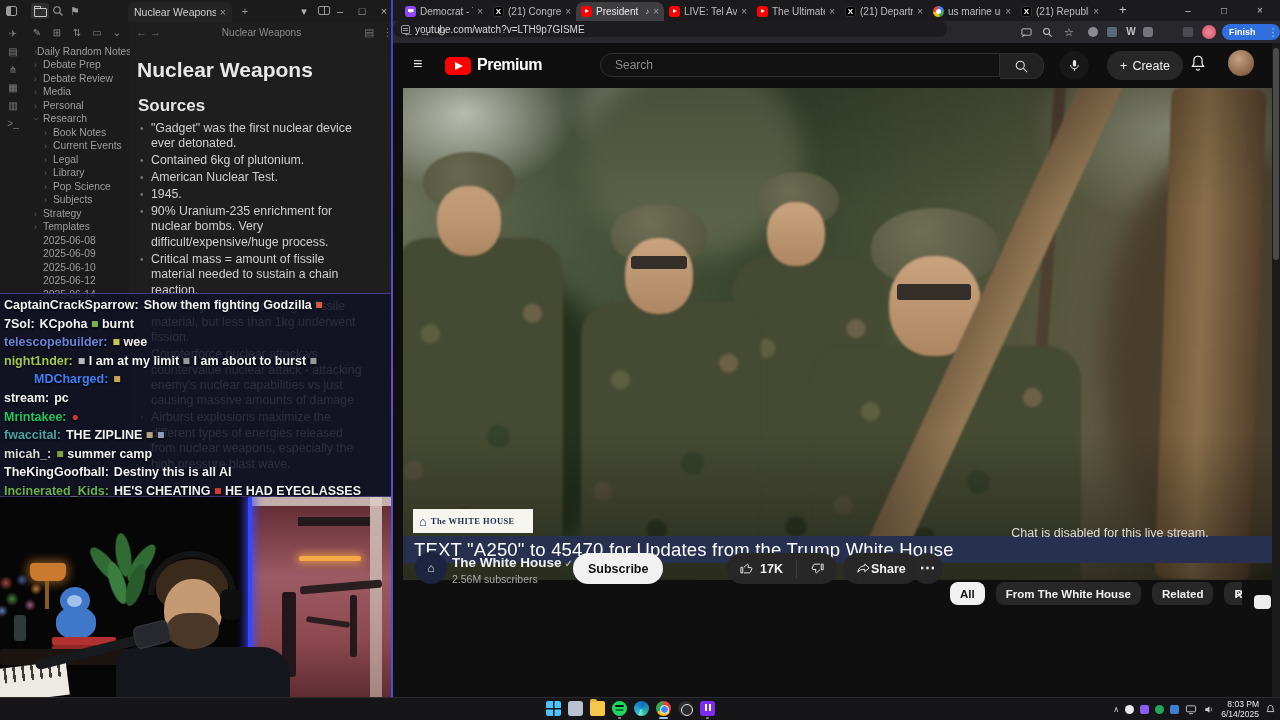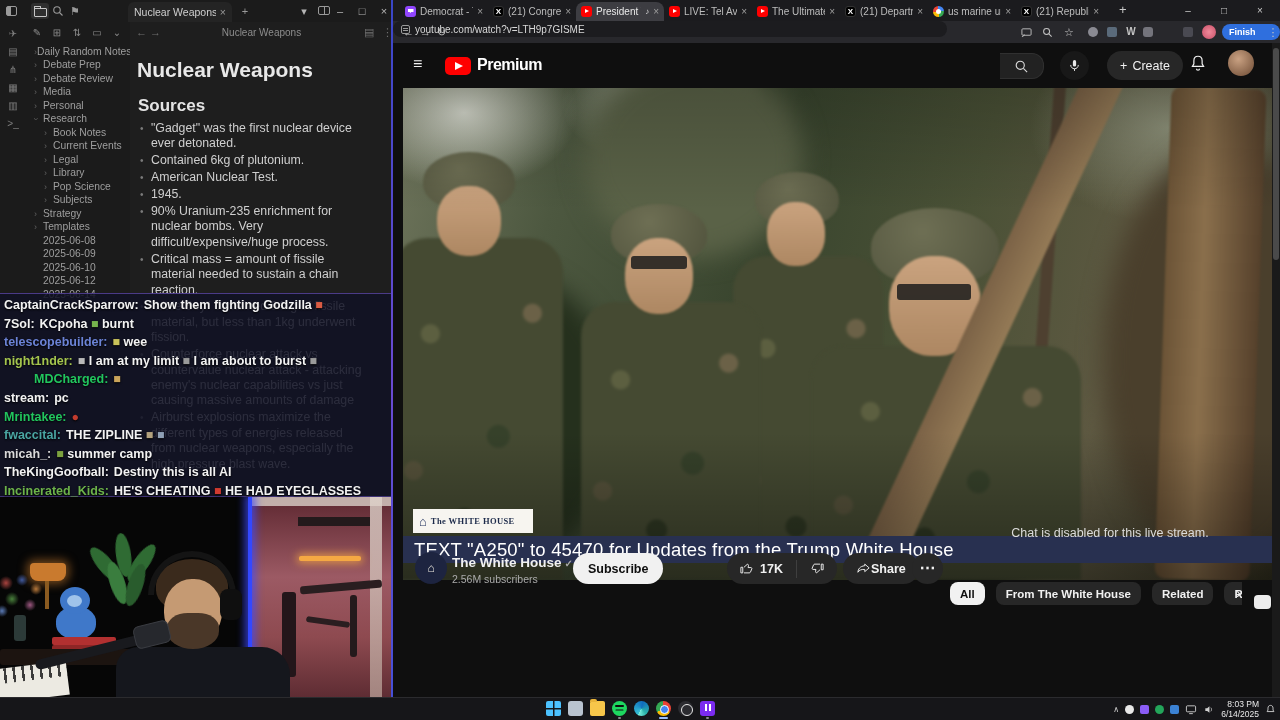--- a/index.html
+++ b/index.html
@@ -378,21 +378,21 @@
     </div><div style="display: contents;">
       <div class="chat-msg">
         <span class="chat-user" style="color: rgb(107, 131, 214);">telescopebuilder:</span><span><div style="display: contents;"><span class="seg" style="color: rgb(201, 194, 90);">■</span></div><div style="display: contents;"><span class="seg" style="color: rgb(242, 242, 242);"> wee</span></div></span>
       </div>
     </div><div style="display: contents;">
       <div class="chat-msg">
         <span class="chat-user" style="color: rgb(164, 197, 78);">night1nder:</span><span><div style="display: contents;"><span class="seg" style="color: rgb(185, 185, 185);">■ </span></div><div style="display: contents;"><span class="seg" style="color: rgb(242, 242, 242);">I am at my limit </span></div><div style="display: contents;"><span class="seg" style="color: rgb(154, 154, 154);">■</span></div><div style="display: contents;"><span class="seg" style="color: rgb(242, 242, 242);"> I am about to burst </span></div><div style="display: contents;"><span class="seg" style="color: rgb(154, 154, 154);">■</span></div></span>
       </div>
     </div><div style="display: contents;">
       <div class="chat-msg">
-        <span class="chat-user" style="color: #22c55e; padding-left: 30px;">MDCharged:</span><span><div style="display: contents;"><span class="seg" style="color: rgb(202, 164, 90);">■</span></div></span>
+        <span class="chat-user" style="color: #3b82f6; padding-left: 30px;">MDCharged:</span><span><div style="display: contents;"><span class="seg" style="color: rgb(202, 164, 90);">■</span></div></span>
       </div>
     </div><div style="display: contents;">
       <div class="chat-msg">
         <span class="chat-user" style="color: rgb(242, 242, 242);">stream:</span><span><div style="display: contents;"><span class="seg" style="color: rgb(242, 242, 242);">pc</span></div></span>
       </div>
     </div><div style="display: contents;">
       <div class="chat-msg">
         <span class="chat-user" style="color: #22c55e;">Mrintakee:</span><span><div style="display: contents;"><span class="seg" style="color: rgb(194, 59, 46);">●</span></div></span>
       </div>
     </div><div style="display: contents;">
@@ -550,20 +550,23 @@
       <div class="ext-sq" style="left:790px;background:#4a4a52"></div>
       <div class="a avatar-sm"></div>
       <div class="a update-btn">Finish update</div>
       <span class="tb-ic" style="left:872px">⋮</span>
     </div>
 
     <div class="a yt-header">
       <span class="a burger">≡</span>
       <div class="a yt-logo-box"></div>
       <span class="a yt-logo-txt">Premium</span>
+      <div class="a searchbox">
+        <input placeholder="Search" style="">
+      </div>
       <div class="a searchbtn">
         <svg width="15" height="15" viewBox="0 0 24 24">
             <circle cx="10" cy="10" r="6.5" fill="none" stroke="#dcdcdc" stroke-width="1.8"></circle>
             <line x1="15" y1="15" x2="21" y2="21" stroke="#dcdcdc" stroke-width="1.8"></line>
           </svg>
       </div>
       <div class="a micbtn">
         <svg width="13" height="13" viewBox="0 0 24 24">
             <rect x="9" y="2" width="6" height="12" rx="3" fill="#e8e8e8"></rect>
             <path d="M5 11c0 4 3 7 7 7s7-3 7-7" fill="none" stroke="#e8e8e8" stroke-width="1.8"></path>

